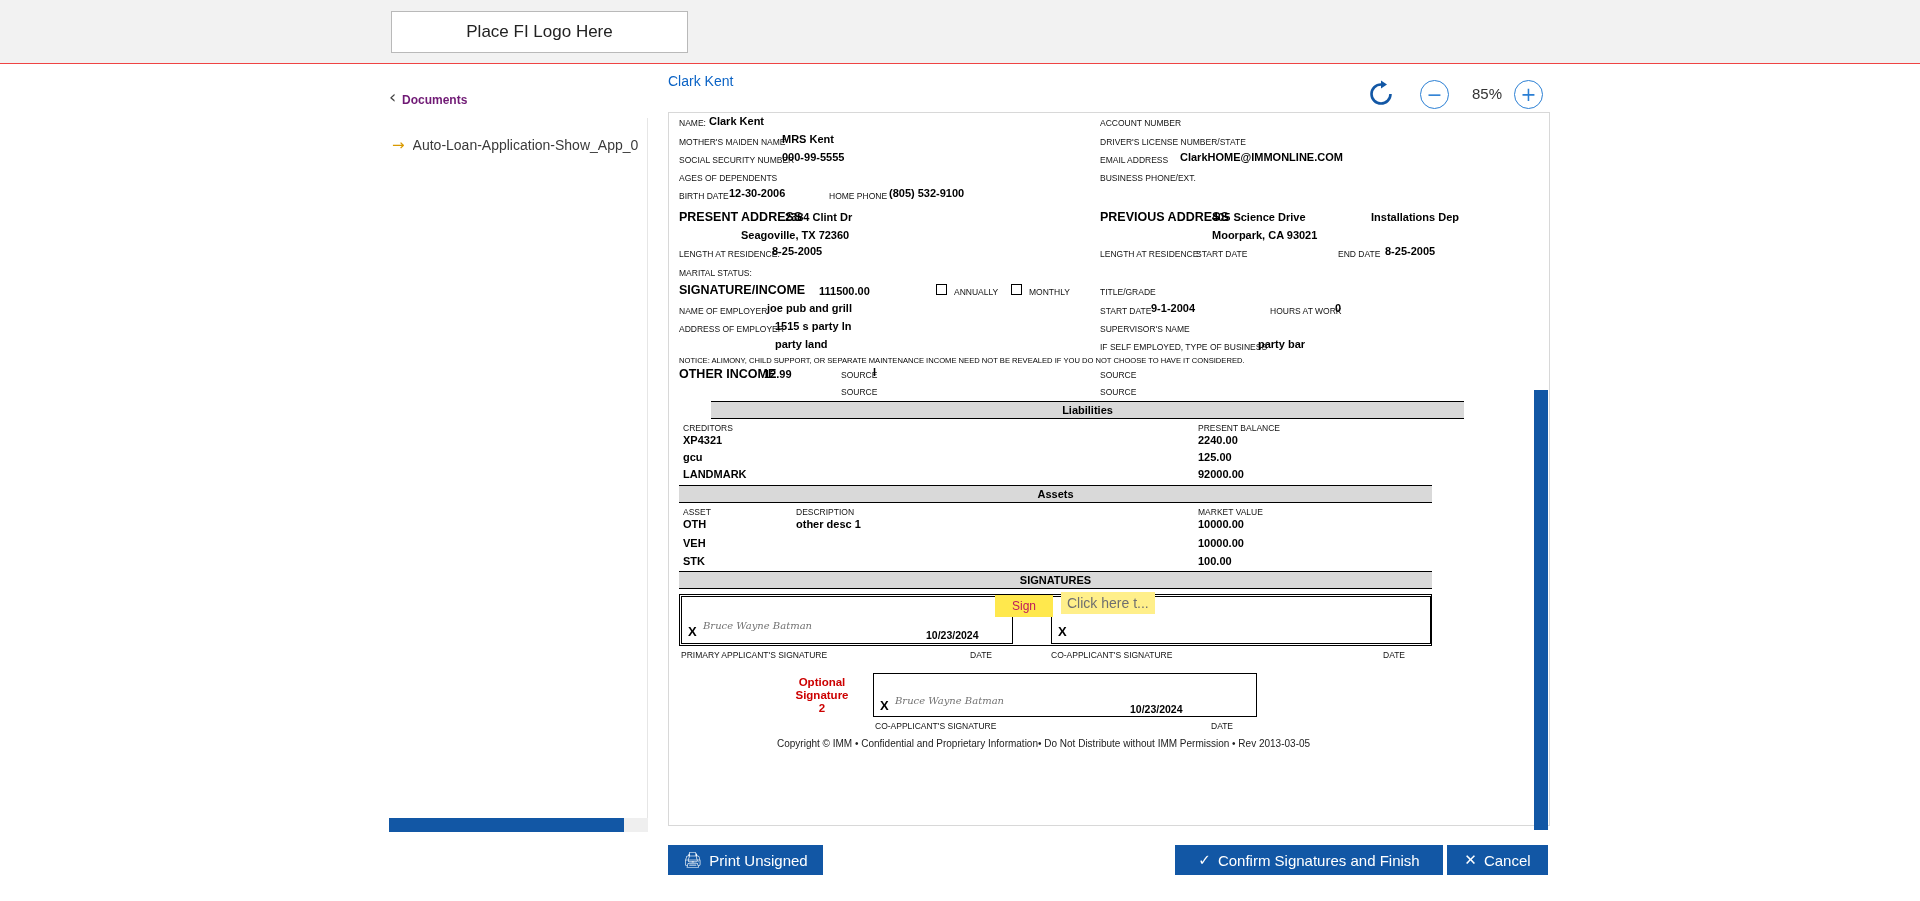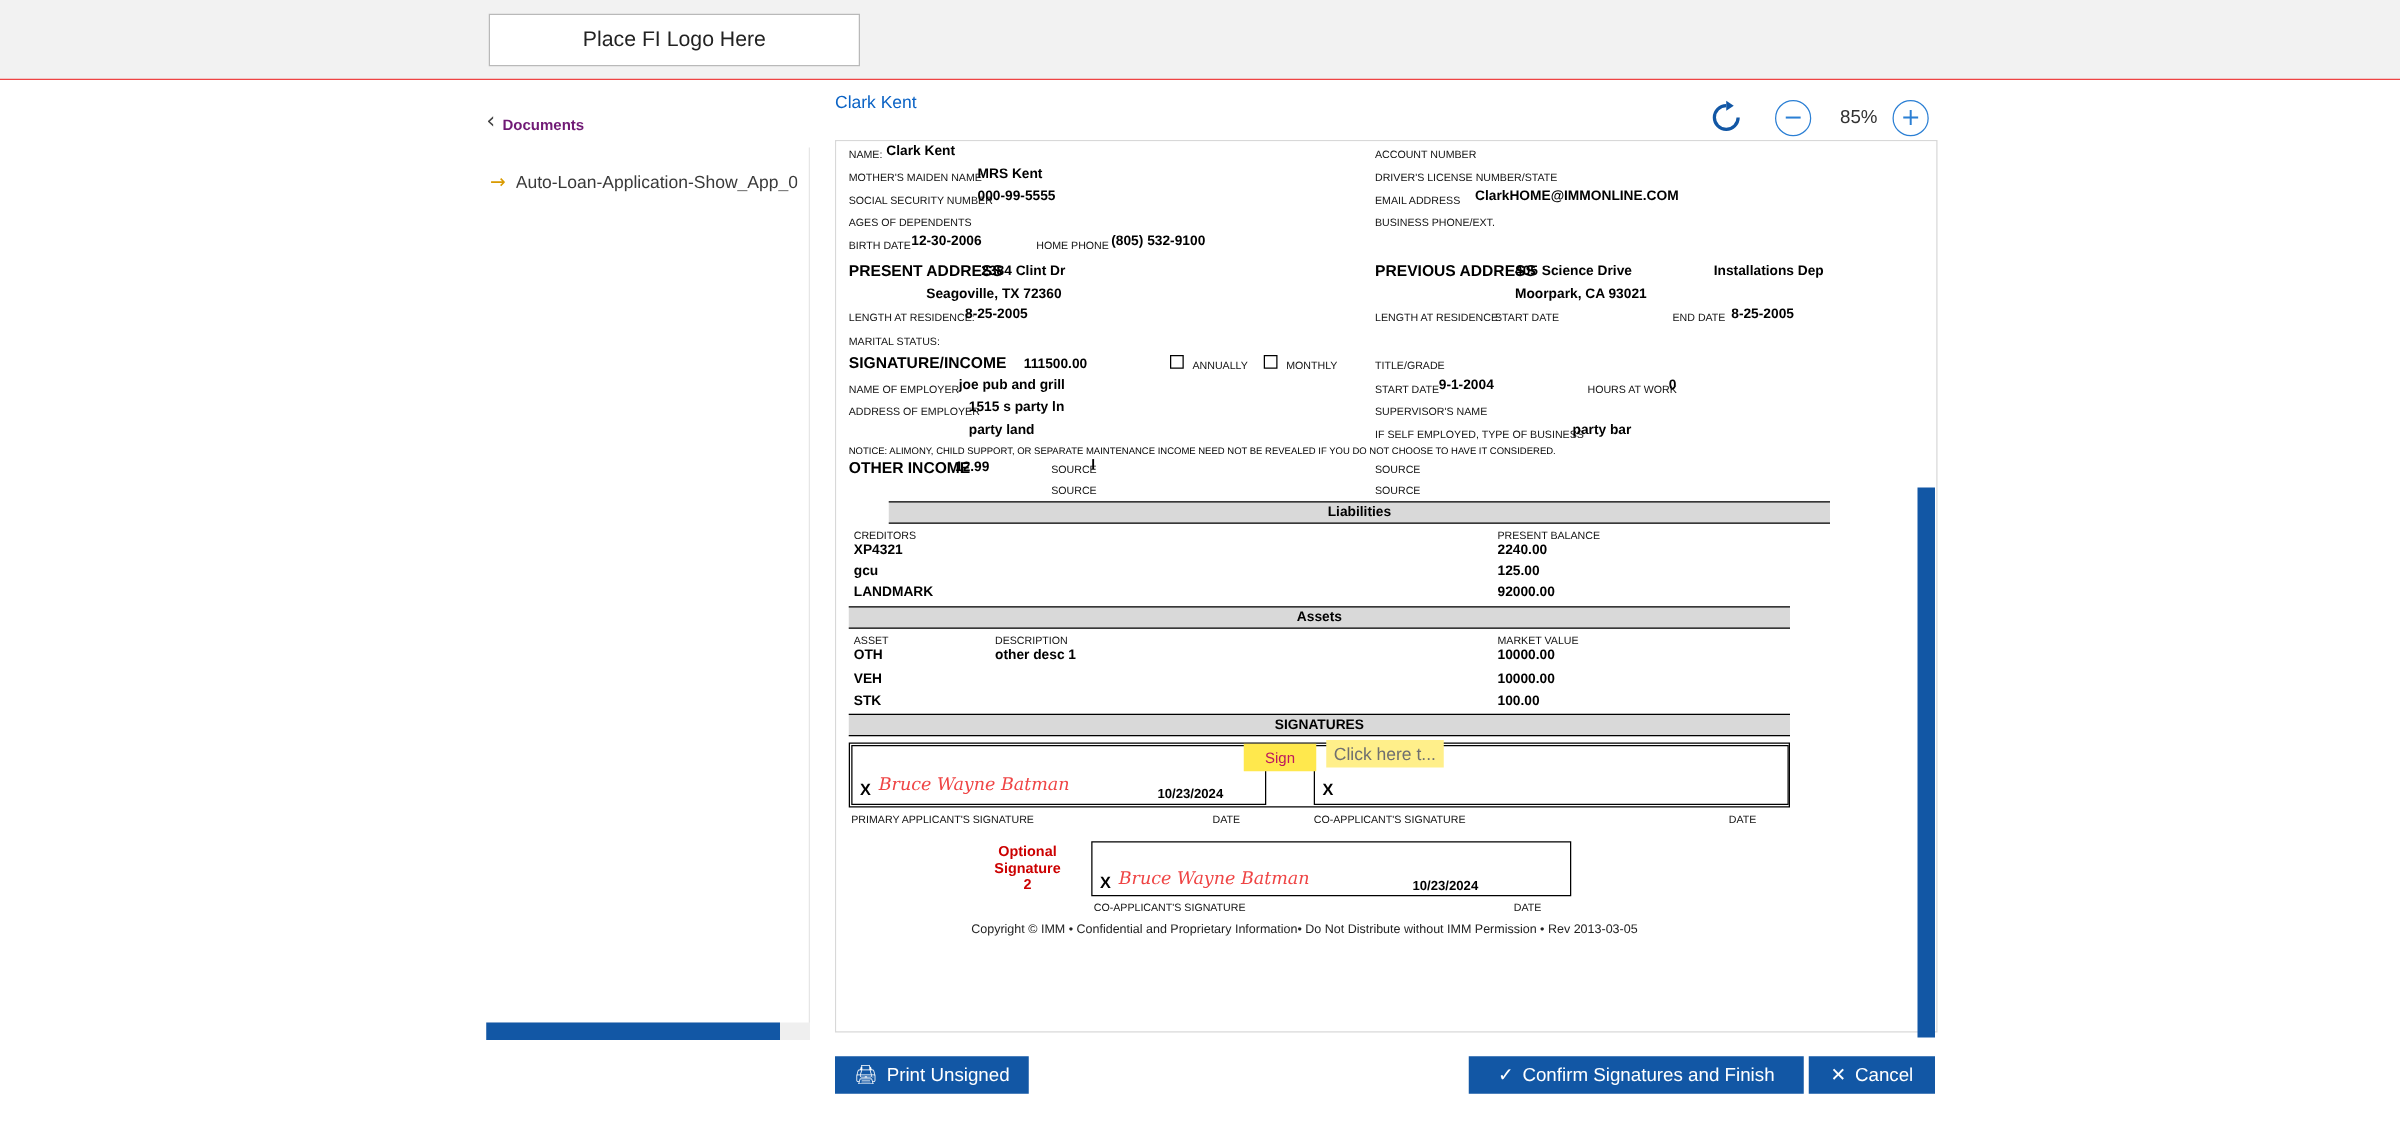--- a/index.html
+++ b/index.html
@@ -150,22 +150,22 @@
     border: 1px solid #000;
   }
   .sig-box {
     position: absolute;
     border: 1.5px solid #000;
     background: #ffffff;
   }
   .sig-script {
     font-family: "DejaVu Serif", serif;
     font-style: italic;
-    font-size: 14px;
-    color: #ef4444;
+    font-size: 10px;
+    color: #737373;
   }
   .sig-x { font-size: 13px; font-weight: bold; }
   .sig-date { font-size: 10.5px; font-weight: bold; }
   .sign-chip {
     position: absolute;
     background: #ffe84d;
     color: #be185d;
     font-size: 12px;
     display: flex; align-items: center; justify-content: center;
     cursor: pointer;

